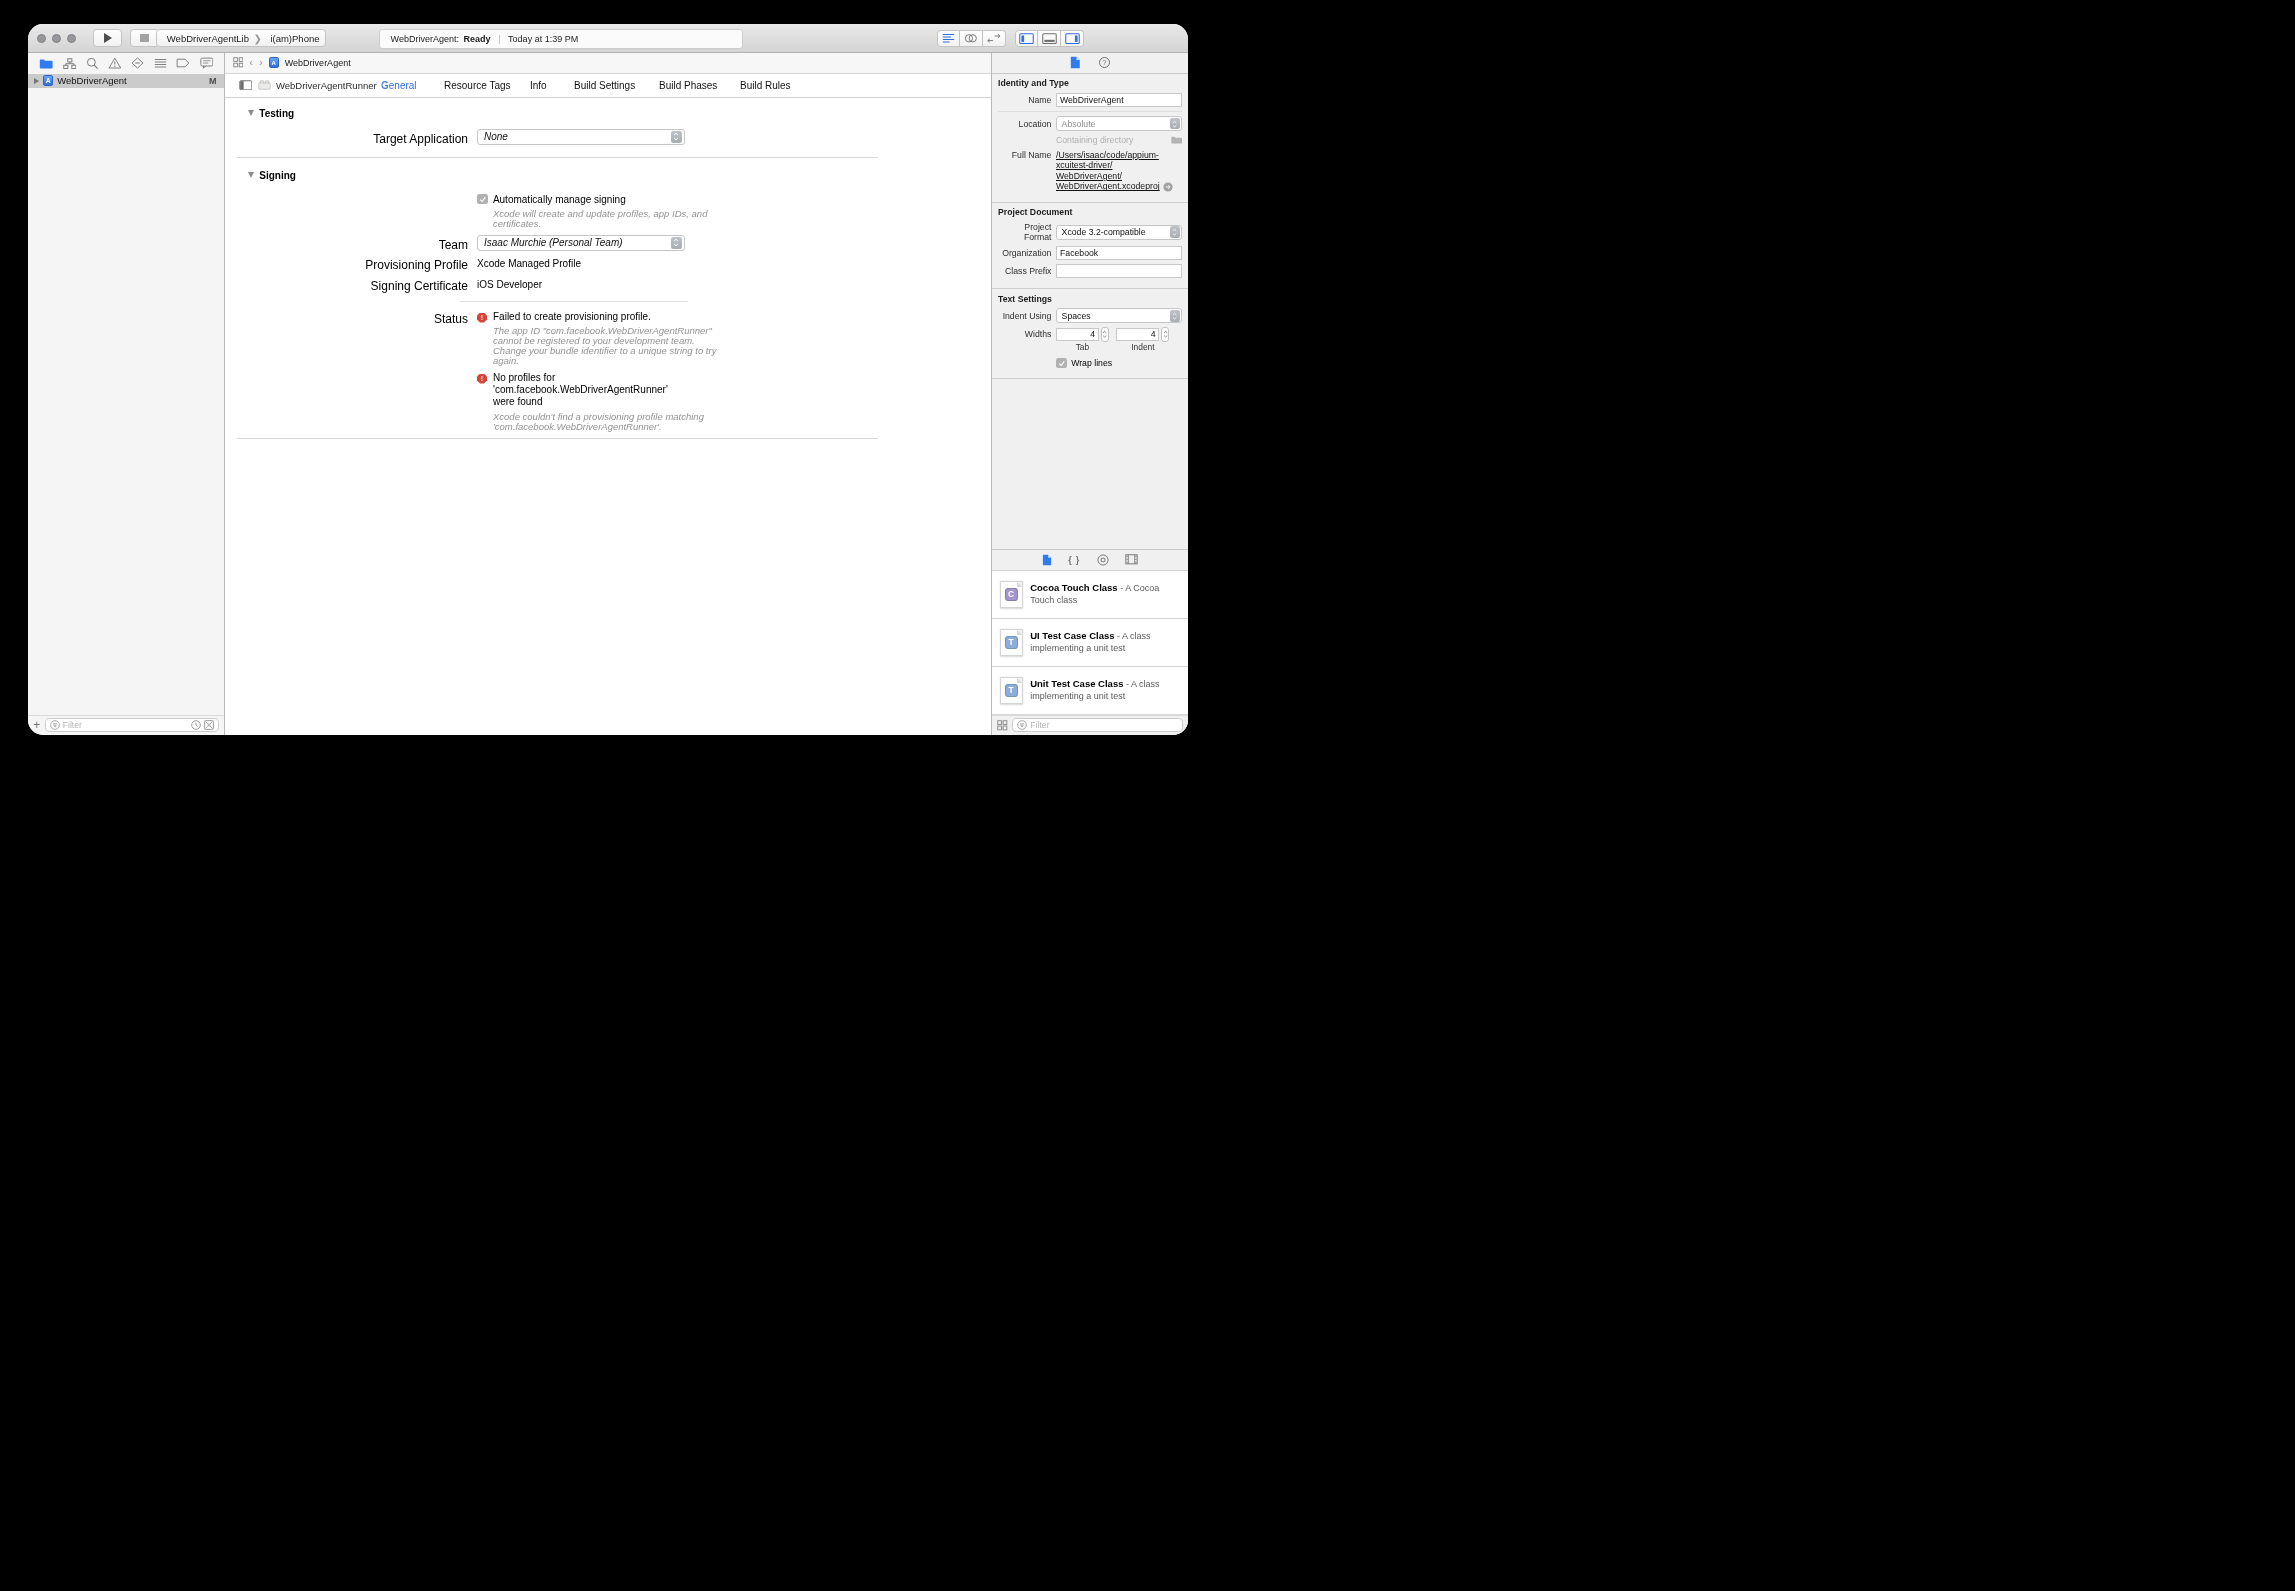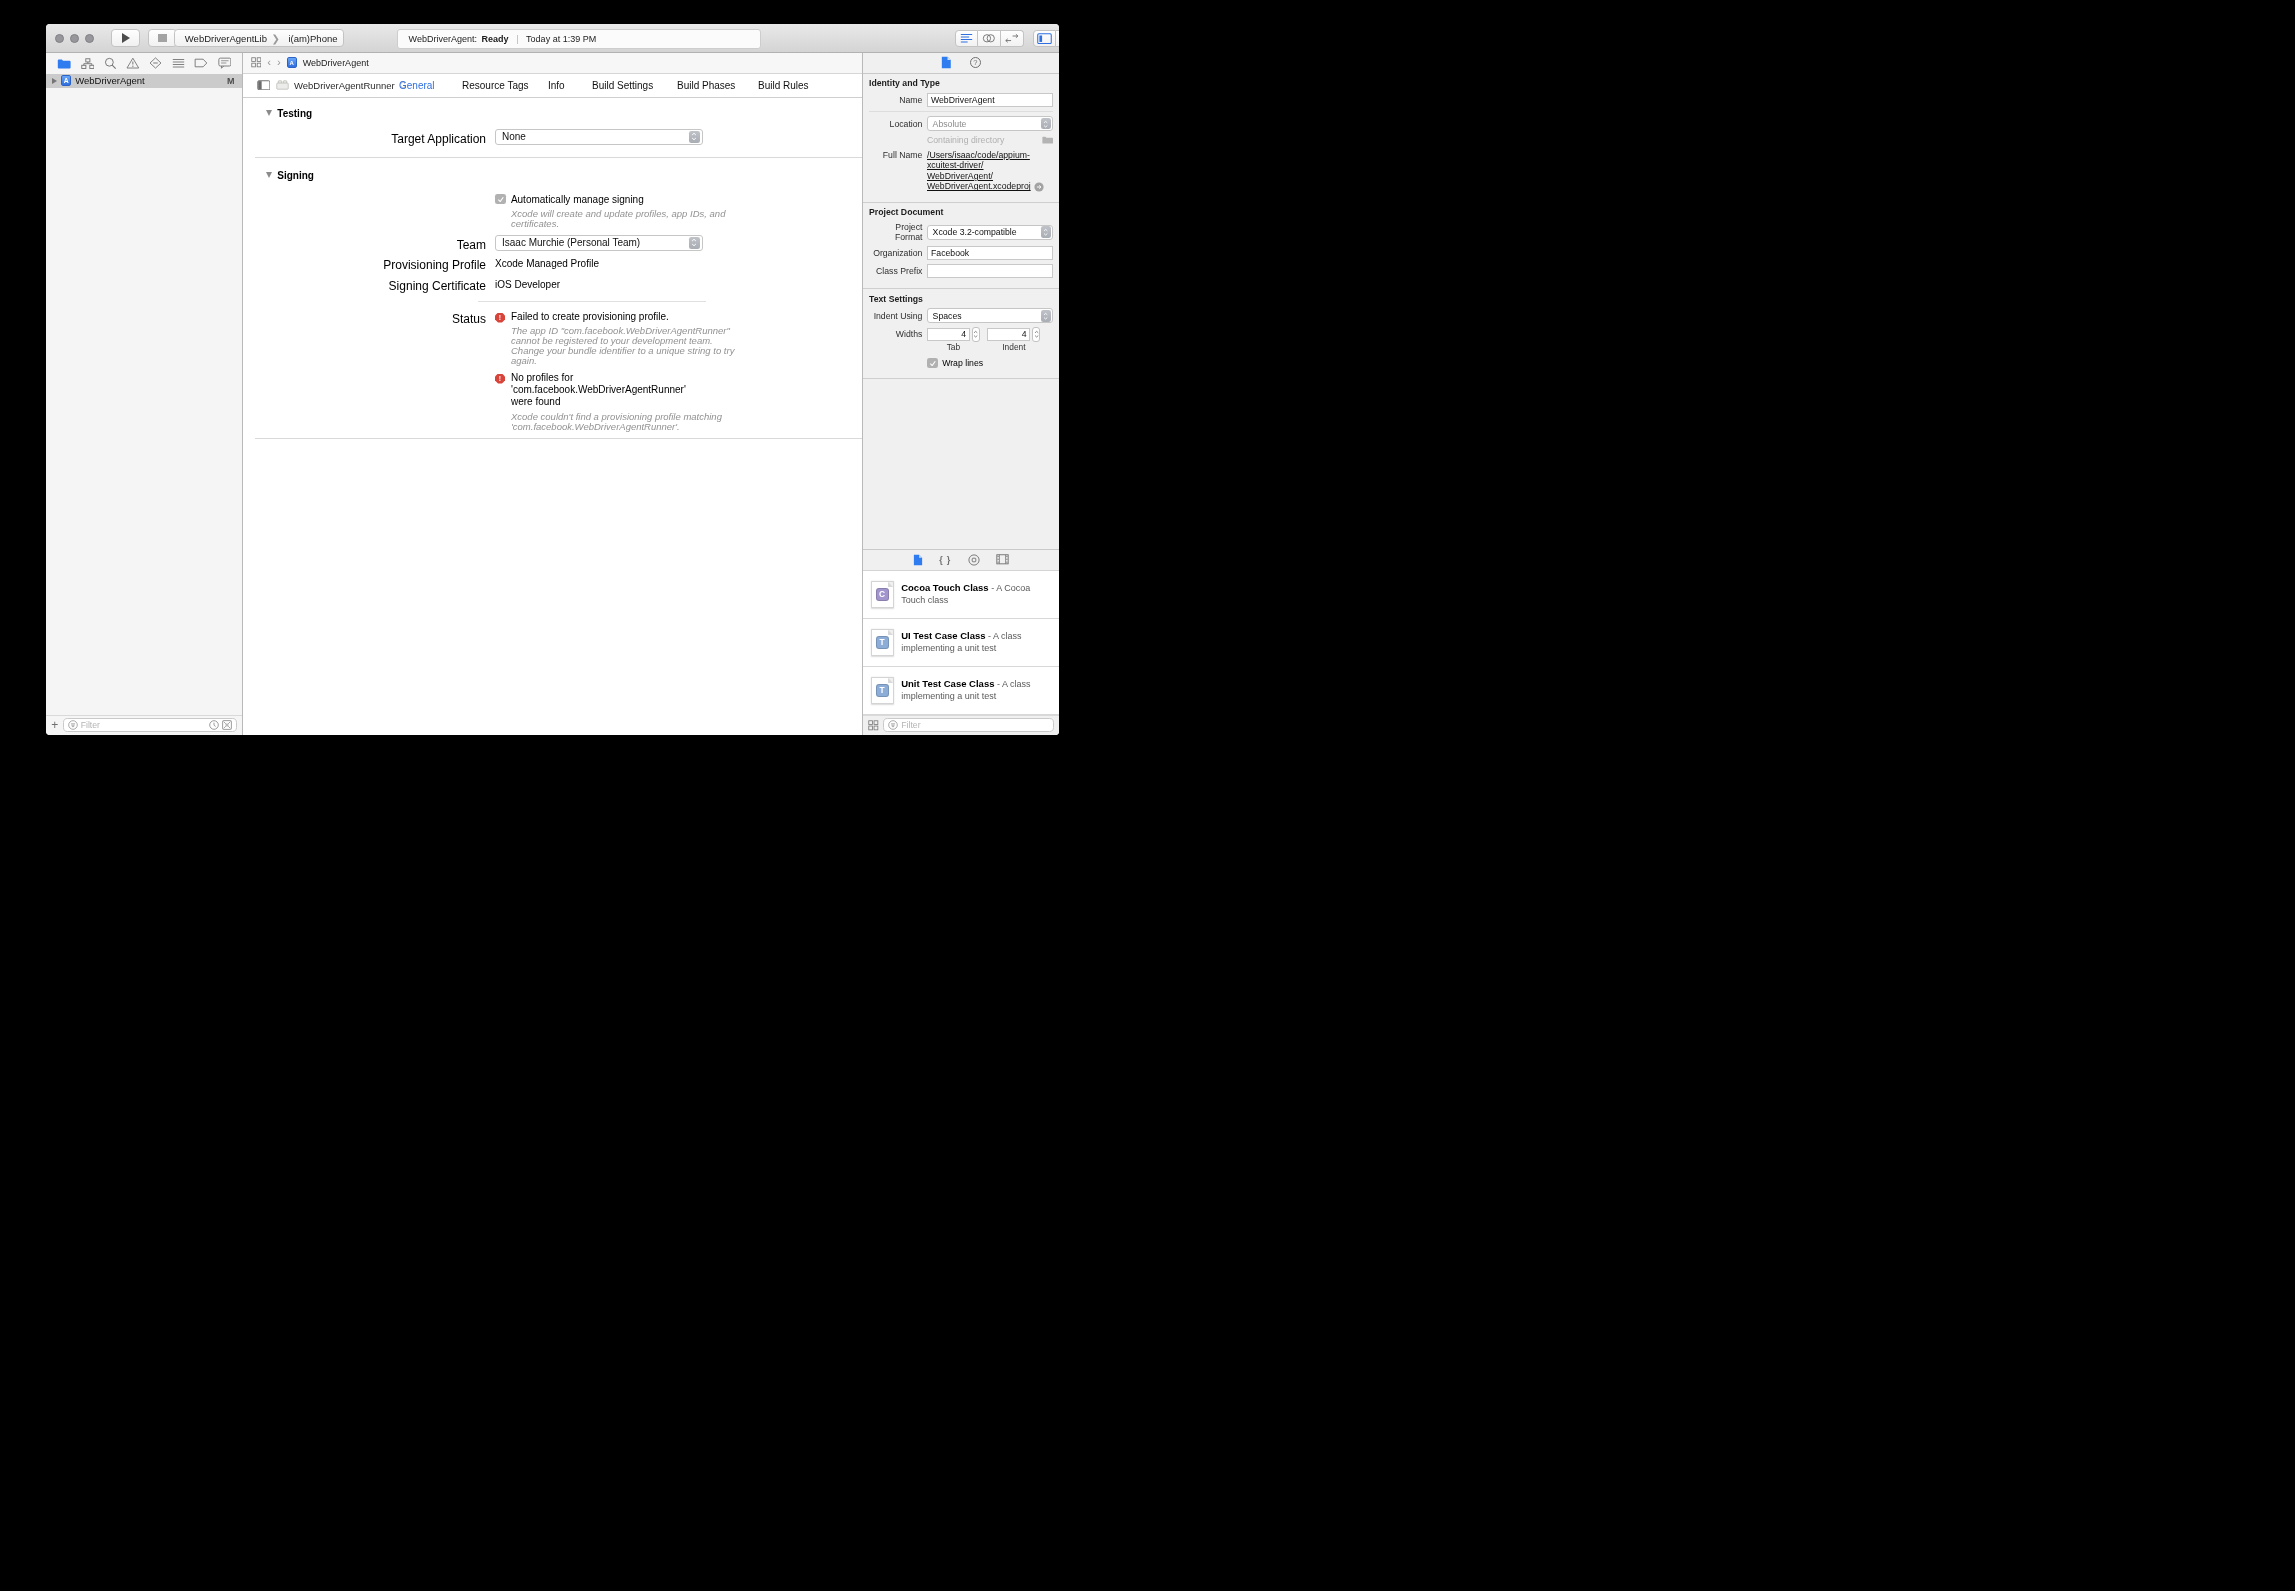--- a/index.html
+++ b/index.html
@@ -1,20 +1,20 @@
 <!DOCTYPE html>
 <html style="font-size:12px"><head>
 <meta charset="utf-8">
 <style>
   * { margin:0; padding:0; box-sizing:border-box; }
   html,body { background:#000; width:1148px; height:796px; overflow:hidden;
     font-family:"Liberation Sans", sans-serif; -webkit-font-smoothing:antialiased; }
   .abs { position:absolute; }
-  #window { position:absolute; left:46px; top:24px; width:1013px; height:711px;
-    background:#fff; border-radius:4px; overflow:hidden;
+  #window { position:absolute; left:28px; top:24px; width:1160px; height:711px;
+    background:#fff; border-radius:15px; overflow:hidden;
     box-shadow:0 13.7px 46px rgba(0,0,0,.6); display:flex; flex-direction:column; }
 
   
   #toolbar { position:relative; height:29px; flex:0 0 29px;
     background:linear-gradient(#e9e9e9,#d4d4d4); border-bottom:0.8px solid #b2b2b2; }
   .light { position:absolute; top:10px; width:9px; height:9px; border-radius:50%;
     background:#96969b; border:0.4px solid #818186; }
   .tbtn { position:absolute; top:5.3px; height:18px; background:linear-gradient(#fefefe,#f1f1f1);
     border:0.8px solid #c3c3c3; border-radius:3.8px; display:flex; align-items:center; justify-content:center; }
   .play-tri { width:0; height:0; border-left:8.4px solid #4c4c4c; border-top:5px solid transparent; border-bottom:5px solid transparent; }
@@ -66,21 +66,21 @@
   .tab.active { color:#2f6fe0; }
 
   #content { flex:1; position:relative; overflow:hidden; }
   .sec-head { position:absolute; display:flex; align-items:center; gap:5.3px; }
   .sec-tri { width:0; height:0; border-top:6px solid #8b8b8b; border-left:3.8px solid transparent; border-right:3.8px solid transparent; }
   .sec-title { font-size:10px; font-weight:bold; color:#000; }
   .flabel { position:absolute; width:243px; text-align:right; font-size:12px; color:#000; }
   .fvalue { position:absolute; font-size:10px; color:#000; }
   .popup { position:absolute; width:208px; height:16.7px; background:#fff; border:0.8px solid #c6c6c6; border-radius:3px;
     display:flex; align-items:center; padding:0 2.3px 0 6px; font-size:10px; color:#111; }
-  .popup .pv { flex:1; }
+  .popup .pv { flex:1;font-style:italic; }
   .stepper { width:10.6px; height:12px; background:linear-gradient(#bfc2c7,#a9adb4); border-radius:2.3px;
     display:flex; flex-direction:column; align-items:center; justify-content:center; gap:0.8px; }
   .hline { position:absolute; height:0.8px; background:#d9d9d9; }
   .cbox { width:10.6px; height:10.6px; background:#b1b1b1; border-radius:2.3px; display:flex; align-items:center; justify-content:center; }
   .graytxt { position:absolute; font-size:9.5px; color:#929292; line-height:10.2px;font-style:italic; }
   .err-ico { position:absolute; width:10px; height:10px; background:#d8433a; color:#fff; font-size:6.8px; font-weight:bold;
     display:flex; align-items:center; justify-content:center;
     clip-path:polygon(30% 0,70% 0,100% 30%,100% 70%,70% 100%,30% 100%,0 70%,0 30%); }
   .err-title { position:absolute; font-size:10px; color:#000; line-height:12px; width:199px; }
 

